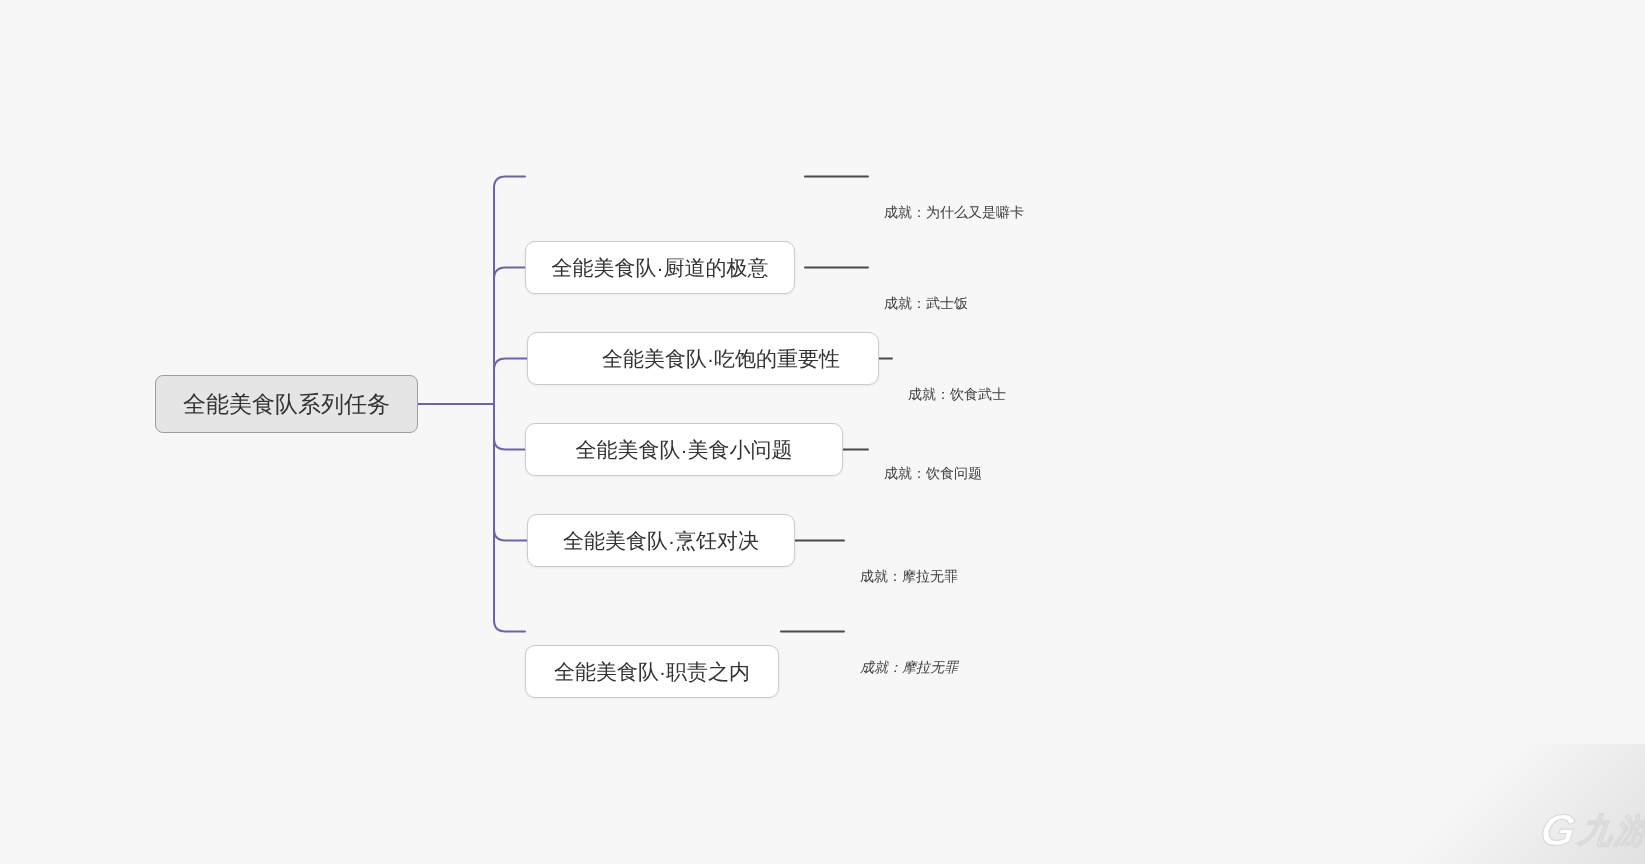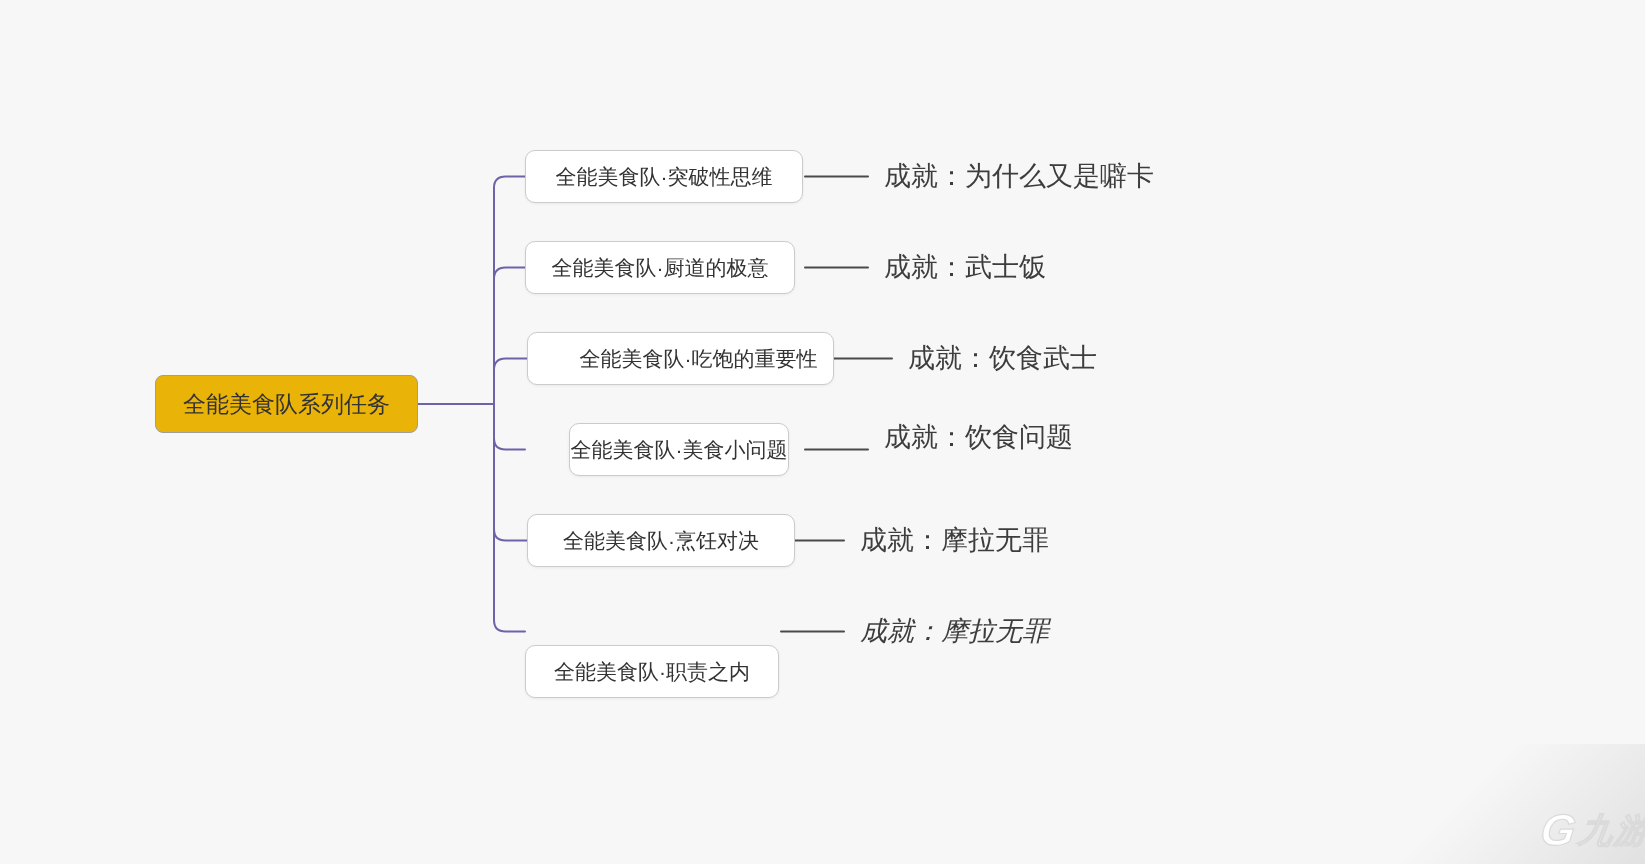--- a/index.html
+++ b/index.html
@@ -15,45 +15,46 @@
 
   .node {
     position: absolute; z-index: 1;
     display: flex; align-items: center; justify-content: center;
     box-sizing: border-box;
     color: #333333;
     white-space: nowrap;
   }
   .root-node {
     left: 155px; top: 375px; width: 263px; height: 58px;
-    background: #eab308;
+    background: #e5e5e5;
     border: 1px solid #9e9e9e;
     border-radius: 8px;
     font-size: 23px;
   }
   .child-node {
     height: 53px;
     background: #ffffff;
     border: 1px solid #cbcbcb;
     border-radius: 10px;
     box-shadow: 0 1px 3px rgba(0,0,0,0.06);
     font-size: 21px;
   }
   .c1 { left: 525px; top: 150px; width: 278px; }
   .c2 { left: 525px; top: 241px; width: 270px; }
-  .c3 { left: 527px; top: 332px; width: 307px; padding-left: 36px; }
-  .c4 { left: 525px; top: 423px; width: 220px; margin-left: 44px; }
+  .c3 { left: 527px; top: 332px; width: 352px; padding-left: 36px; }
+  .c4 { left: 525px; top: 423px; width: 318px; }
   .c5 { left: 527px; top: 514px; width: 268px; }
   .c6 { left: 525px; top: 605px; width: 254px; margin-top: 40px; }
 
   .achievement {
     position: absolute; z-index: 1;
     height: 26px; line-height: 26px;
-    font-size: 27px; color: #3d3d3d;
+    font-size: 14px; color: #3d3d3d;
     white-space: nowrap;
+    margin-top: 36px;
   }
   .a1 { left: 884px; top: 163px; }
   .a2 { left: 884px; top: 254px; }
   .a3 { left: 908px; top: 345px; }
   .a4 { left: 884px; top: 424px; text-align: center; }
   .a5 { left: 860px; top: 527px; }
   .a6 { left: 860px; top: 618px; font-style: italic; }
 
   .corner-shade {
     position: absolute; right: 0; bottom: 0; z-index: 2;
@@ -102,21 +103,20 @@
       <path d="M 805 267.5 L 868 267.5"></path>
       <path d="M 829 358.5 L 892 358.5"></path>
       <path d="M 805 449.5 L 868 449.5"></path>
       <path d="M 781 540.5 L 844 540.5"></path>
       <path d="M 781 631.5 L 844 631.5"></path>
     </g>
   </svg>
 
   <div class="node root-node">全能美食队系列任务</div>
 
-  <div class="node child-node c1">全能美食队·突破性思维</div>
   <div class="achievement a1">成就：为什么又是噼卡</div>
 
   <div class="node child-node c2">全能美食队·厨道的极意</div>
   <div class="achievement a2">成就：武士饭</div>
 
   <div class="node child-node c3">全能美食队·吃饱的重要性</div>
   <div class="achievement a3">成就：饮食武士</div>
 
   <div class="node child-node c4">全能美食队·美食小问题</div>
   <div class="achievement a4">成就：饮食问题</div>

